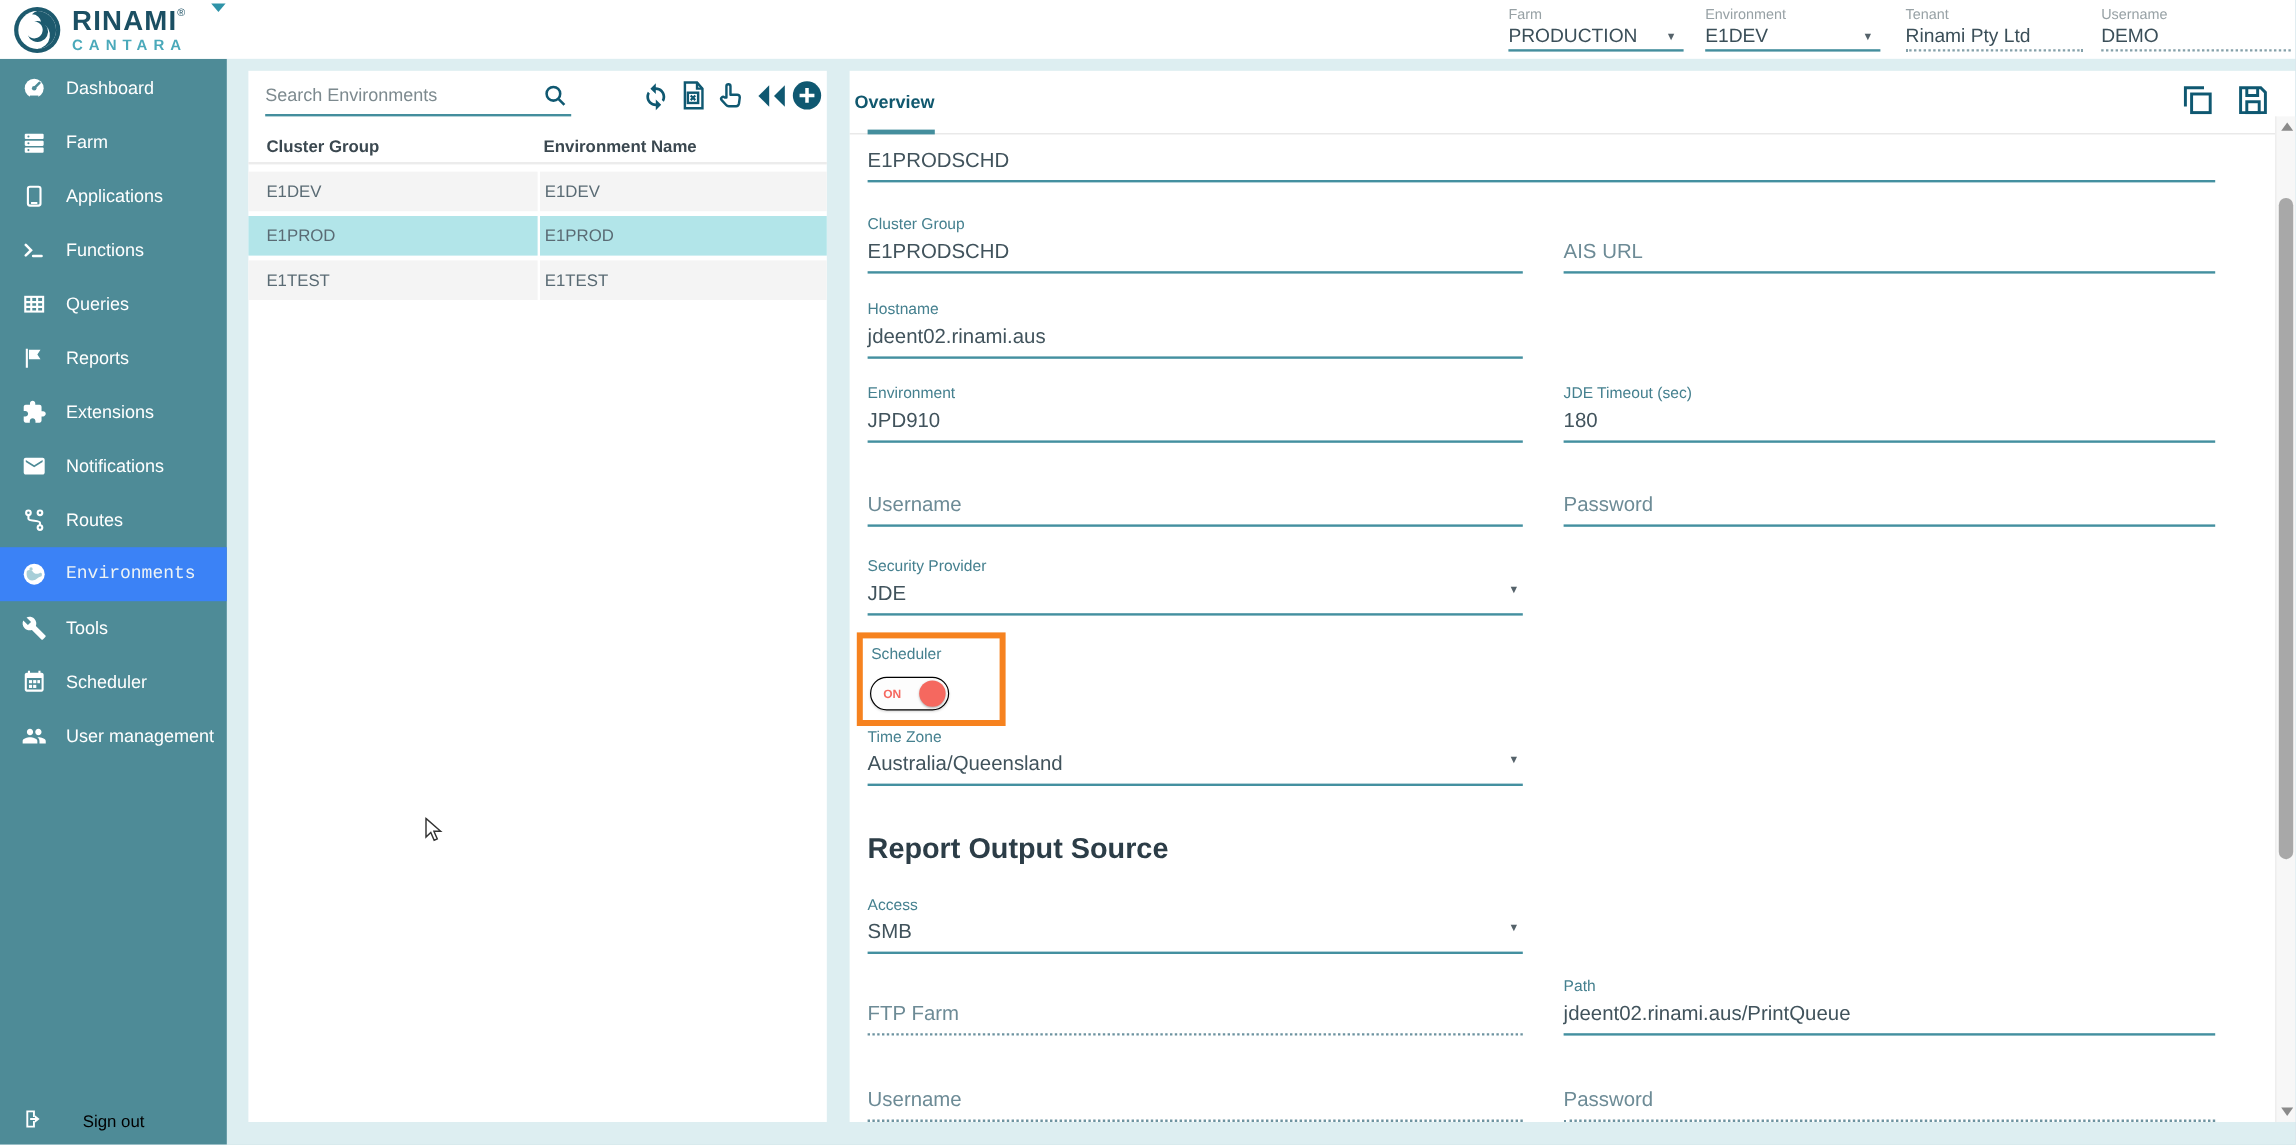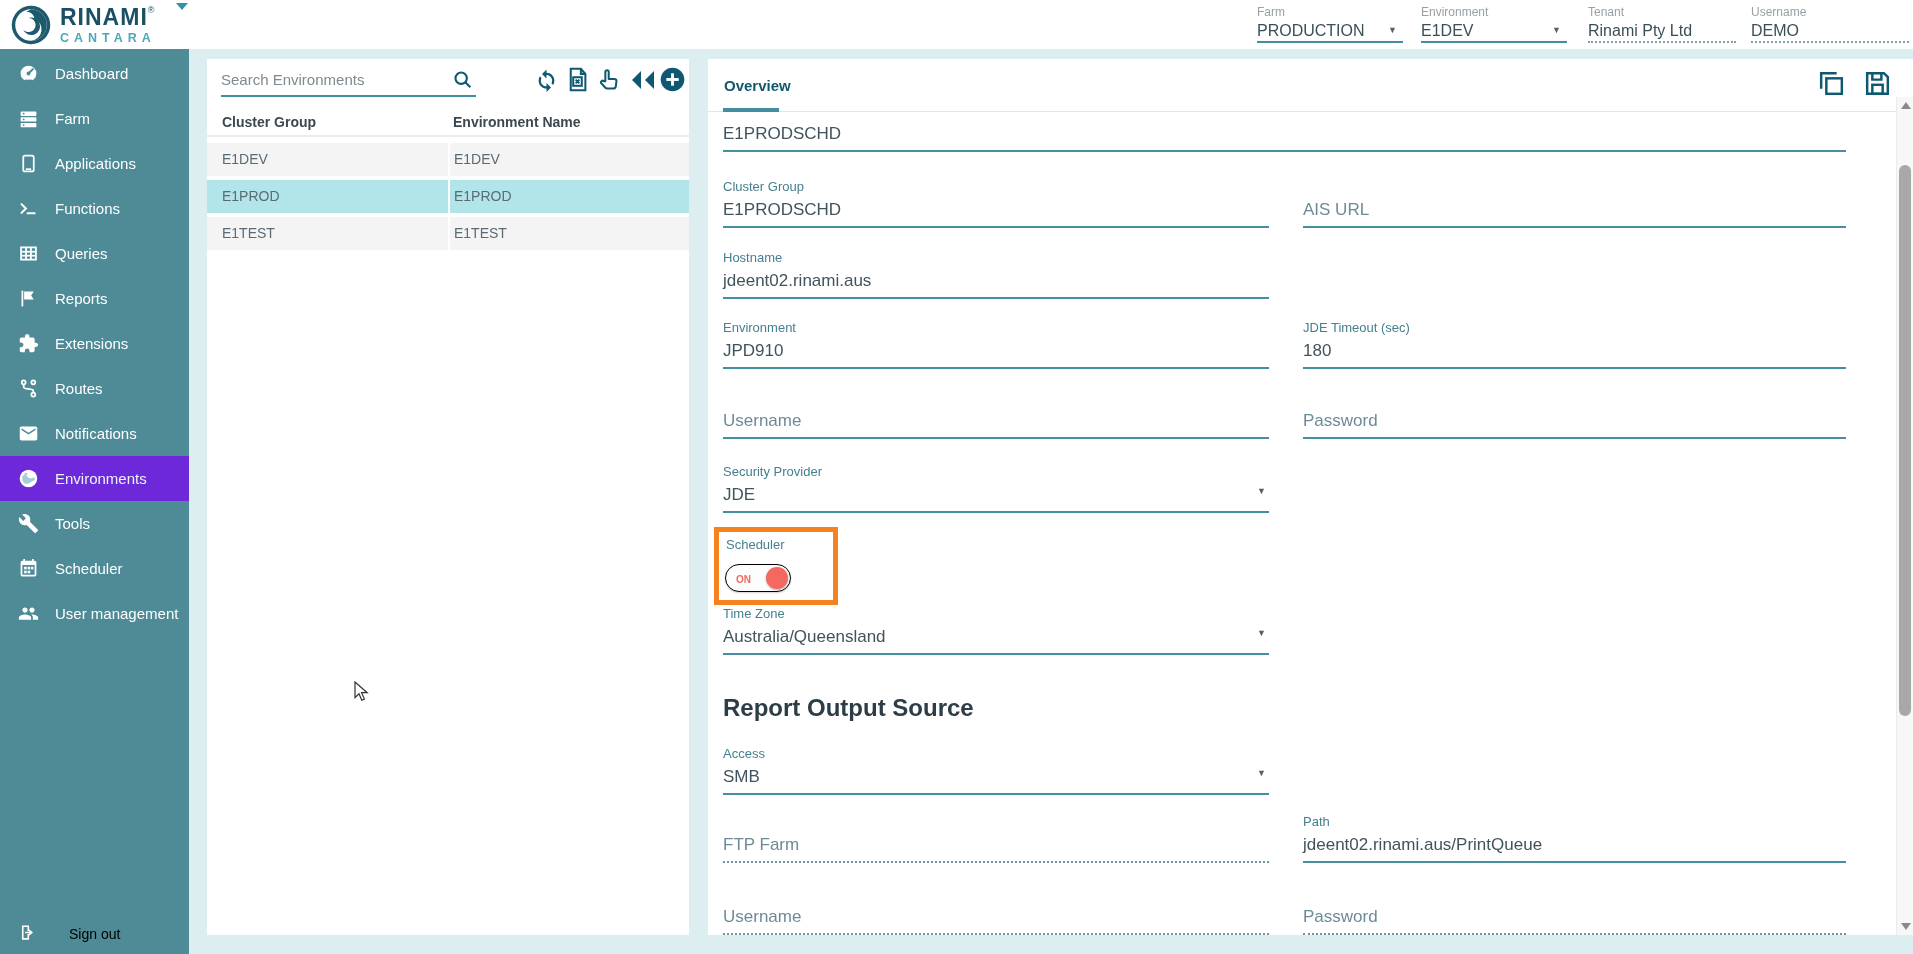--- a/index.html
+++ b/index.html
@@ -26,21 +26,21 @@
   #hf-farm { left:1257px; width:146px; }
   #hf-env  { left:1421px; width:146px; }
   #hf-tenant { left:1588px; width:148px; }
   #hf-user { left:1751px; width:158px; }
 
   
   .sidebar { position:absolute; left:0; top:49px; width:189px; height:905px; background:#4e8b97; z-index:4; }
   .side-nav { position:absolute; top:2px; left:0; right:0; }
   .sideitem { height:45px; display:flex; align-items:center; padding-left:18px; gap:16px; color:#ffffff; font-size:15px; cursor:default; }
   .sideitem .sicon { width:21px; height:21px; flex:0 0 21px; display:flex; align-items:center; justify-content:center; }
-  .sideitem.active { background:#6d28d9; color:#edf3f5; }
+  .sideitem.active { background:#3b82f6; color:#edf3f5;font-family:Liberation Mono, monospace; }
   .signout { position:absolute; left:18px; bottom:12px; display:flex; align-items:flex-end; gap:32px; color:#000000; font-size:14px; }
   .signout .sicon { width:19px; height:19px; }
 
   
   .list-panel { position:absolute; left:207px; top:59px; width:482px; height:876px; background:#ffffff; }
   .search-wrap { position:absolute; left:14px; top:6px; width:255px; height:32px; border-bottom:2px solid #448e9d; }
   .search-wrap input { border:0; outline:0; width:220px; height:28px; font-size:15px; color:#41535c; font-family:"Liberation Sans", sans-serif; }
   .search-wrap input::placeholder { color:#7d8a8f; opacity:1; }
   .search-icon { position:absolute; right:2px; top:4px; }
   .ticon { position:absolute; top:7px; width:27px; height:27px; }
@@ -56,21 +56,21 @@
   .trows { position:absolute; left:0; top:84px; width:482px; }
   .trow { position:relative; height:33px; margin-bottom:4px; }
   .tcell { position:absolute; top:0; height:33px; line-height:33px; font-size:14px; color:#5a6b74; background:#f4f4f4; }
   .tc1 { left:0; width:241px; padding-left:15px; }
   .tc2 { left:243px; width:239px; padding-left:4px; }
   .trow.selected .tcell { background:#b2e5e9; }
 
   
   .detail-panel { position:absolute; left:708px; top:59px; width:1205px; height:876px; background:#ffffff; }
   .tabbar { position:absolute; left:0; top:0; width:1205px; height:53px; border-bottom:1px solid #e4e4e4; }
-  .tab { position:absolute; left:16px; top:18px; font-size:15px; font-weight:700; color:#11586e; }
+  .tab { position:absolute; left:4px; top:18px; font-size:15px; font-weight:700; color:#11586e; }
   .tabline { position:absolute; left:15px; top:49px; width:56px; height:4px; background:#448e9d; }
   .picon { position:absolute; top:9px; width:31px; height:31px; }
   #pi-copy { left:1108px; }
   #pi-save { left:1154px; }
 
   .fld { position:absolute; }
   .fld .lbl { font-size:13px; line-height:16px; height:16px; color:#45808f; margin-bottom:4px; }
   .fld .val { position:relative; font-size:17px; line-height:22px; height:29px; color:#41535c; padding-bottom:19px; border-bottom:2px solid #4490a0; white-space:nowrap; }
   .fld.empty .val { color:#6d8b96; }
   .fld.dotted .val { border-bottom:2px dotted #6d93a0; }
@@ -223,37 +223,37 @@
         <span class="sicon">
           <svg viewBox="0 0 24 24" width="21" height="21">
               <path d="M20.5 11H19V7c0-1.1-.9-2-2-2h-4V3.5C13 2.12 11.88 1 10.5 1S8 2.12 8 3.5V5H4c-1.1 0-1.99.9-1.99 2v3.8H3.5c1.49 0 2.7 1.21 2.7 2.7s-1.21 2.7-2.7 2.7H2V20c0 1.1.9 2 2 2h3.8v-1.5c0-1.49 1.21-2.7 2.7-2.7 1.49 0 2.7 1.21 2.7 2.7V22H17c1.1 0 2-.9 2-2v-4h1.5c1.38 0 2.5-1.12 2.5-2.5S21.88 11 20.5 11z" fill="#fff"></path>
             </svg>
         </span>
         <span>Extensions</span>
       </div>
 
       <div class="sideitem">
         <span class="sicon">
+          <svg viewBox="0 0 24 24" width="21" height="21">
+              <path d="M20 4H4c-1.1 0-2 .9-2 2v12c0 1.1.9 2 2 2h16c1.1 0 2-.9 2-2V6c0-1.1-.9-2-2-2zm0 4l-8 5-8-5V6l8 5 8-5v2z" fill="#fff"></path>
+            </svg>
+        </span>
+        <span>Notifications</span>
+      </div>
+
+      <div class="sideitem">
+        <span class="sicon">
           <svg viewBox="0 0 24 24" width="21" height="21" fill="none" stroke="#fff" stroke-width="2">
               <circle cx="6.5" cy="5" r="2.2"></circle>
               <circle cx="17.5" cy="5" r="2.2"></circle>
               <circle cx="17.5" cy="19" r="2.2"></circle>
               <path d="M6.5 7.2v3.3c0 2.5 11 1.5 11 4v2.3"></path>
             </svg>
         </span>
         <span>Routes</span>
-      </div>
-
-      <div class="sideitem">
-        <span class="sicon">
-          <svg viewBox="0 0 24 24" width="21" height="21">
-              <path d="M20 4H4c-1.1 0-2 .9-2 2v12c0 1.1.9 2 2 2h16c1.1 0 2-.9 2-2V6c0-1.1-.9-2-2-2zm0 4l-8 5-8-5V6l8 5 8-5v2z" fill="#fff"></path>
-            </svg>
-        </span>
-        <span>Notifications</span>
       </div>
 
       <div class="sideitem active">
         <span class="sicon">
           <svg viewBox="0 0 24 24" width="21" height="21">
               <circle cx="12" cy="12" r="10" fill="#fff"></circle>
               <path d="M5 9c2-2 5-1 6 1s4 2 6 1 3 1 2 3c-4 1-5 4-9 4S4 14 5 9z" fill="#a7ced8"></path>
               <circle cx="9" cy="7" r="1.6" fill="#a7ced8"></circle>
             </svg>
         </span>

